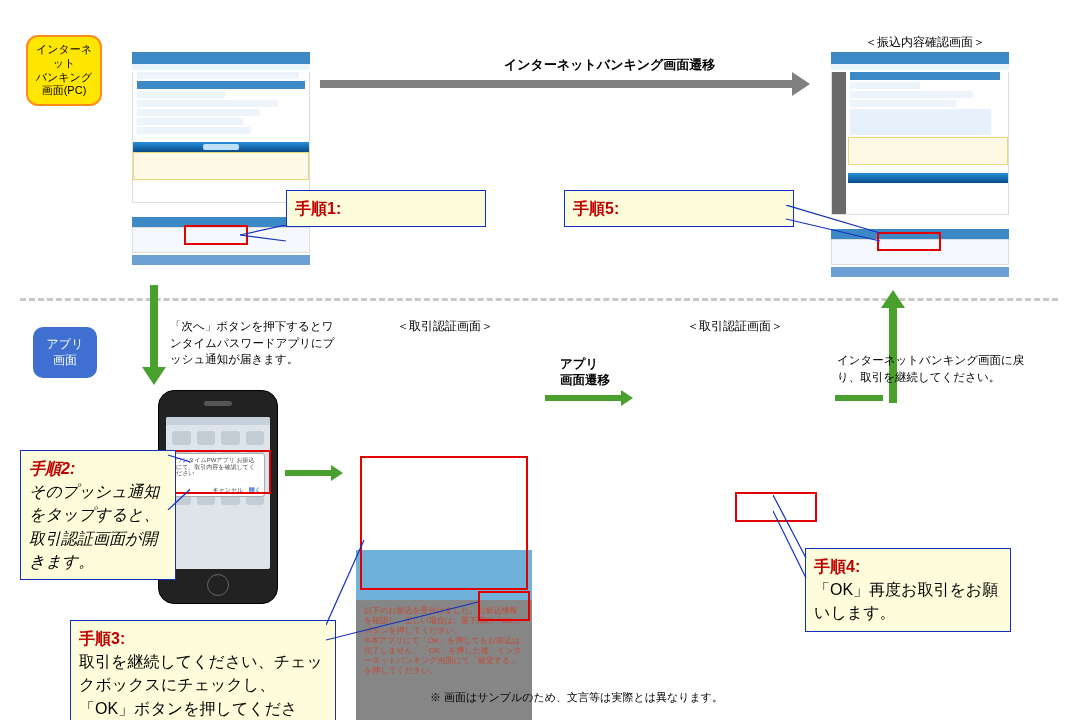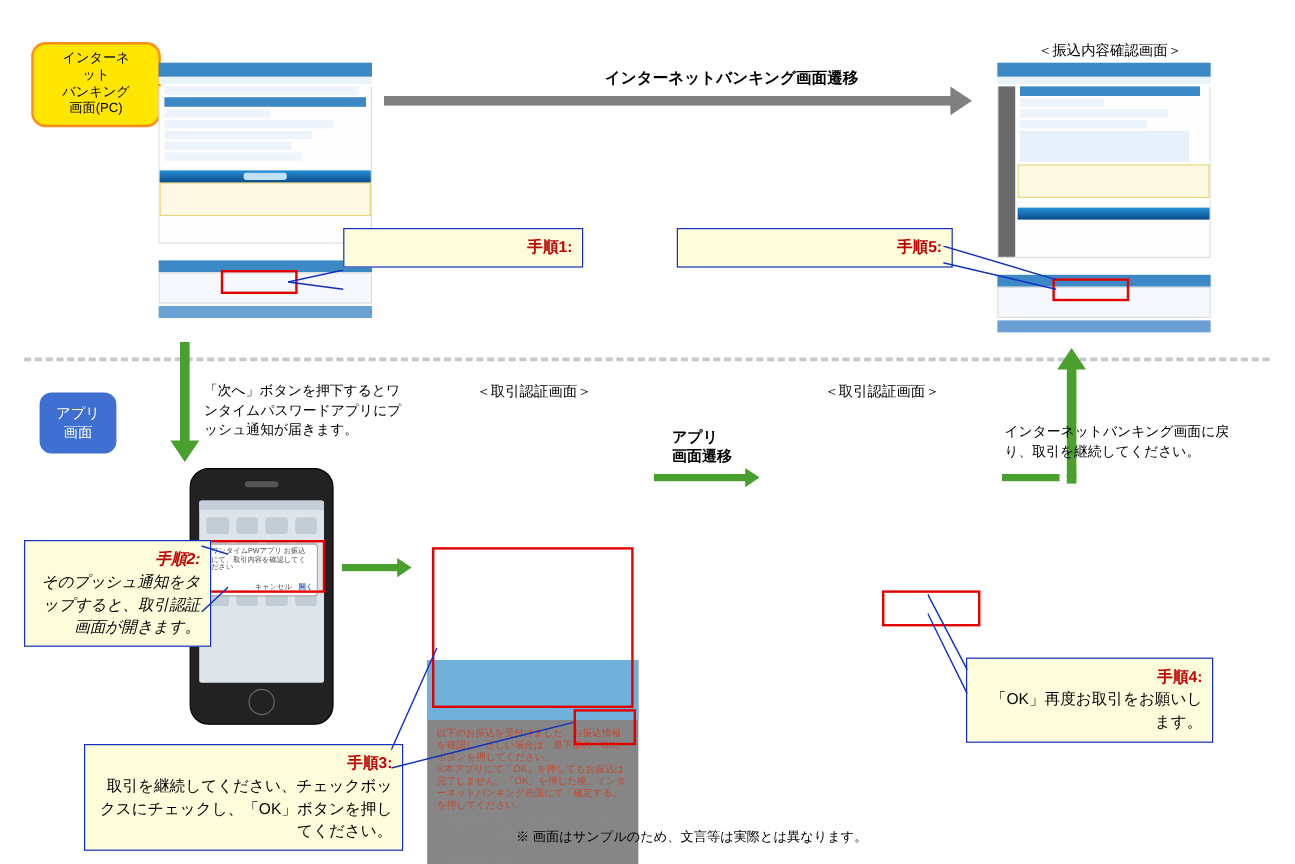--- a/index.html
+++ b/index.html
@@ -1,32 +1,32 @@
 <!DOCTYPE html>
 <html><head>
 <meta charset="utf-8">
 <style>
   html, body { margin:0; padding:0; font-family:"Meiryo","MS PGothic",sans-serif; font-size:12px; color:#000; background:#fff; }
   .stage { position:relative; width:1079px; height:720px; }
   .abs { position:absolute; }
-  .tag-yellow { background:#ffe600; border:2px solid #ff8c1a; border-radius:12px; padding:6px 22px; font-size:11px; text-align:center; line-height:1.25; color:#000; }
+  .tag-yellow { background:#ffe600; border:2px solid #ff8c1a; border-radius:12px; padding:6px 6px; font-size:11px; text-align:center; line-height:1.25; color:#000; }
   .tag-blue { background:#3e6fd1; border-radius:10px; padding:10px 12px; font-size:12px; text-align:center; line-height:1.3; color:#fff; }
   .angle-title { font-size:12px; text-align:center; }
   .hr-dash { height:0; border-top:3px dashed #c8c8c8; }
   .pc-thumb { width:178px; height:228px; overflow:hidden; font-size:5px; color:#ccc; }
   .pc-bar1 { height:12px; background:#3d89c6; }
   .pc-bar2 { height:6px; background:#eaf4fb; }
   .pc-body { height:130px; background:#fefefe; border:1px solid #ddd; border-top:none; position:relative; }
   .pc-body .row { margin:2px 4px; height:7px; background:#eef4fb; }
   .pc-grad { height:10px; background:linear-gradient(#2691d9,#0a4b88); margin-top:8px; position:relative; }
   .pc-warn { height:26px; background:#fdf9e4; border:1px solid #ead77b; margin:0; }
   .pc-foot1 { height:10px; background:#3d89c6; margin-top:14px; }
   .pc-foot2 { height:24px; background:#f5f8fc; border:1px solid #ddd; }
   .pc-foot3 { height:10px; background:#6aa0d4; margin-top:2px; }
-  .callout { background:#fefddb; border:1px solid #1030c0; padding:6px 8px; font-size:13px; line-height:1.45;text-align:right; }
+  .callout { background:#fefddb; border:1px solid #1030c0; padding:6px 8px; font-size:16px; line-height:1.45; }
   .callout .title { color:#c00000; font-weight:bold; }
   .plain-note { font-size:11.5px; line-height:1.45; }
   .big-label { font-size:13px; font-weight:bold; color:#000; }
   .phone { width:118px; height:212px; background:#222; border-radius:16px; border:1px solid #000; position:relative; }
   .phone .speaker { position:absolute; top:10px; left:50%; transform:translateX(-50%); width:28px; height:5px; background:#555; border-radius:3px; }
   .phone .home { position:absolute; bottom:7px; left:50%; transform:translateX(-50%); width:20px; height:20px; border:1px solid #666; border-radius:50%; }
   .phone .screen { position:absolute; top:26px; left:7px; right:7px; bottom:34px; background:#dde4ea; border-radius:2px; overflow:hidden; }
   .phone .status { height:8px; background:#c6d0da; }
   .phone .apps { display:grid; grid-template-columns:repeat(4,1fr); gap:6px; padding:6px; }
   .phone .apps div { height:14px; background:#c3cdd6; border-radius:3px; }

